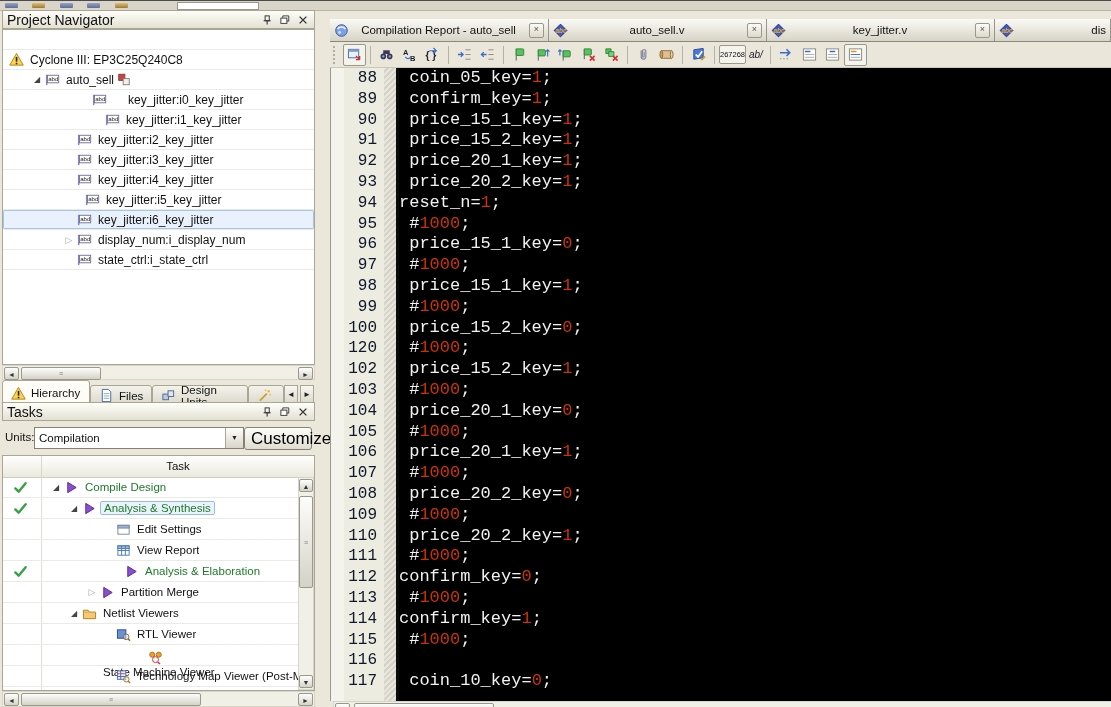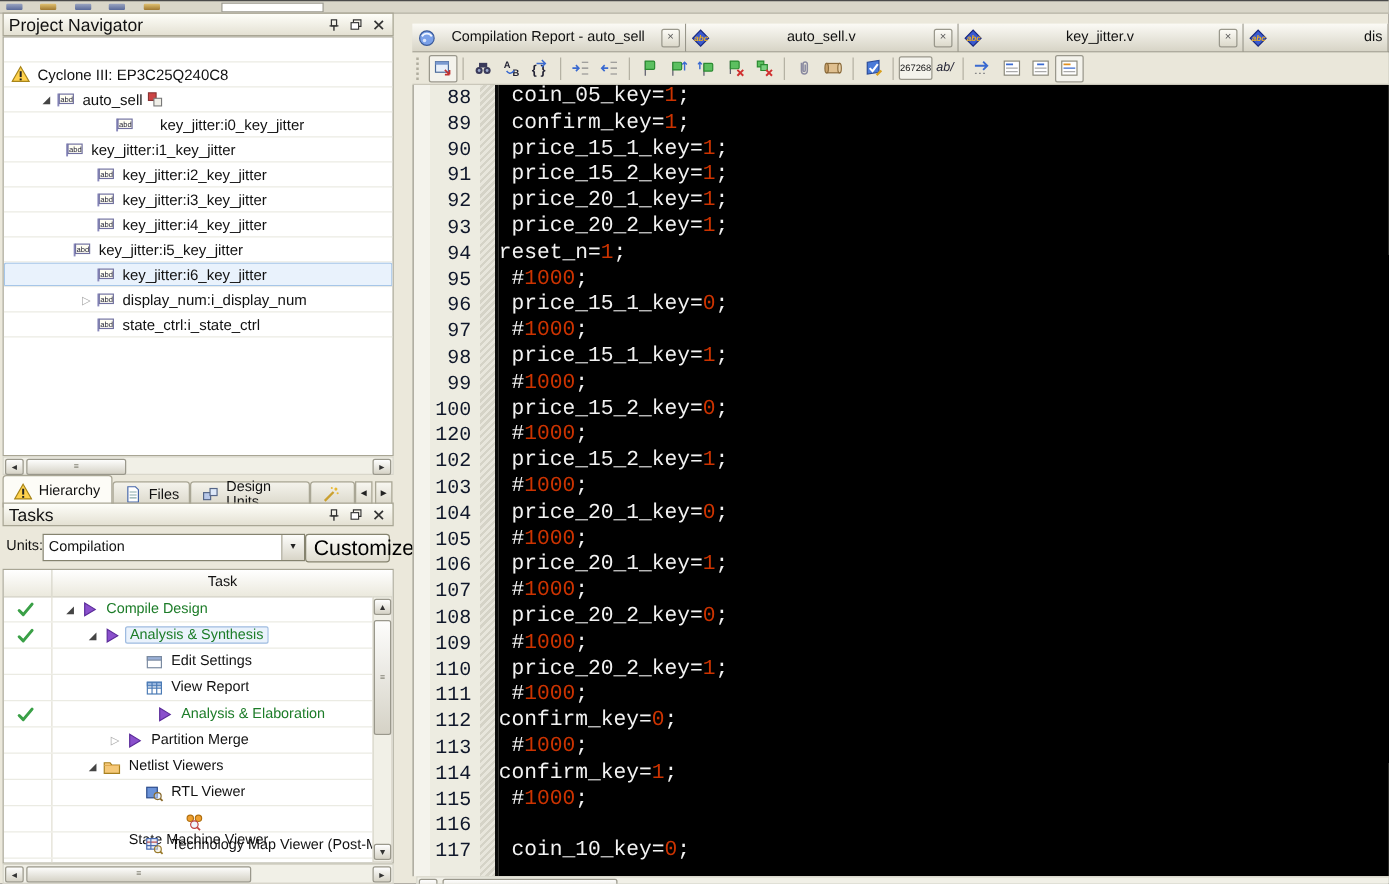--- a/index.html
+++ b/index.html
@@ -182,21 +182,21 @@
         <span class="exp"></span>
         <span class="ticon">
           <svg width="15" height="15" viewBox="0 0 16 16" xmlns="http://www.w3.org/2000/svg">
             <rect x="1" y="3" width="1.6" height="11" fill="#8888bb"></rect>
             <rect x="2.6" y="3.5" width="12" height="8" fill="#fffef4" stroke="#7070a0" stroke-width="1"></rect>
             <text x="3.4" y="10" font-size="6.5" font-family="Liberation Sans" fill="#223">abd</text>
           </svg>
         </span>
         <span class="tlabel">key_jitter:i0_key_jitter</span>
       </div>
-      <div class="trow" style="padding-left: 33px;">
+      <div class="trow" style="padding-left: 86px;">
         <span class="exp"></span>
         <span class="ticon">
           <svg width="15" height="15" viewBox="0 0 16 16" xmlns="http://www.w3.org/2000/svg">
             <rect x="1" y="3" width="1.6" height="11" fill="#8888bb"></rect>
             <rect x="2.6" y="3.5" width="12" height="8" fill="#fffef4" stroke="#7070a0" stroke-width="1"></rect>
             <text x="3.4" y="10" font-size="6.5" font-family="Liberation Sans" fill="#223">abd</text>
           </svg>
         </span>
         <span class="tlabel">key_jitter:i1_key_jitter</span>
       </div>
@@ -226,21 +226,21 @@
         <span class="exp"></span>
         <span class="ticon">
           <svg width="15" height="15" viewBox="0 0 16 16" xmlns="http://www.w3.org/2000/svg">
             <rect x="1" y="3" width="1.6" height="11" fill="#8888bb"></rect>
             <rect x="2.6" y="3.5" width="12" height="8" fill="#fffef4" stroke="#7070a0" stroke-width="1"></rect>
             <text x="3.4" y="10" font-size="6.5" font-family="Liberation Sans" fill="#223">abd</text>
           </svg>
         </span>
         <span class="tlabel">key_jitter:i4_key_jitter</span>
       </div>
-      <div class="trow" style="padding-left: 39px;">
+      <div class="trow" style="padding-left: 66px;">
         <span class="exp"></span>
         <span class="ticon">
           <svg width="15" height="15" viewBox="0 0 16 16" xmlns="http://www.w3.org/2000/svg">
             <rect x="1" y="3" width="1.6" height="11" fill="#8888bb"></rect>
             <rect x="2.6" y="3.5" width="12" height="8" fill="#fffef4" stroke="#7070a0" stroke-width="1"></rect>
             <text x="3.4" y="10" font-size="6.5" font-family="Liberation Sans" fill="#223">abd</text>
           </svg>
         </span>
         <span class="tlabel">key_jitter:i5_key_jitter</span>
       </div>

